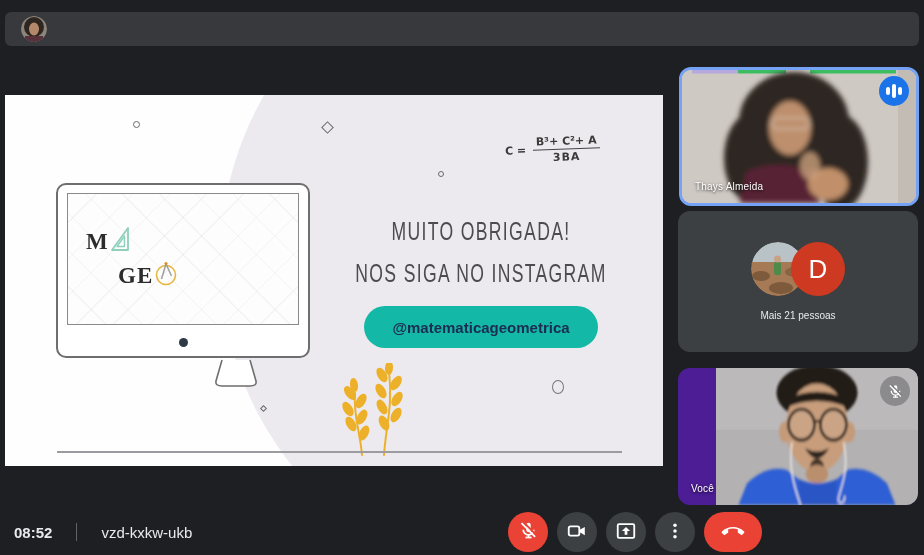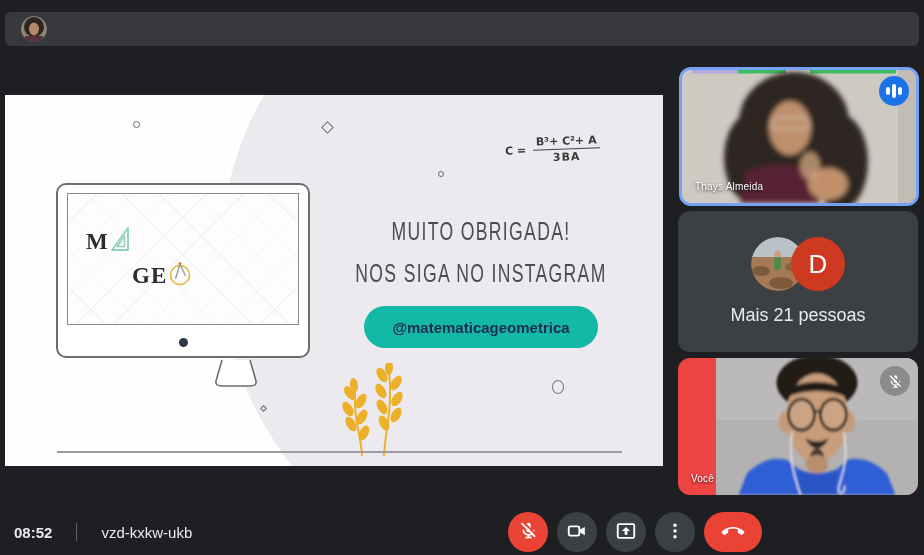--- a/index.html
+++ b/index.html
@@ -23,21 +23,21 @@
       repeating-linear-gradient(45deg, rgba(120,120,140,.07) 0 1px, transparent 1px 26px),
       repeating-linear-gradient(-45deg, rgba(120,120,140,.07) 0 1px, transparent 1px 26px),
       #fdfdfd;
       display:flex; flex-direction:column; justify-content:center; }
   .mon-dot { position:absolute; left:121px; bottom:9px; width:9px; height:9px; border-radius:50%; background:#2e3a46; }
   .mon-stand { position:absolute; left:138px; top:174px; width:80px; height:32px; }
 
   .brand-line { display:flex; align-items:center; font-family:"Liberation Serif", serif; font-weight:700;
                 color:#2c2c2c; font-size:23px; letter-spacing:1px; line-height:1.15; }
   .brand-line1 { margin-left:18px; }
-  .brand-line2 { margin-left:64px; margin-top:2px; }
+  .brand-line2 { margin-left:50px; margin-top:2px; }
   .brand-icon { display:inline-block; margin:0 1px; }
 
   .formula { position:absolute; left:500px; top:40px; display:flex; align-items:center; gap:7px;
              color:#3a3a3a; font-size:11px; font-weight:700; transform:rotate(-2deg);
              font-family:"DejaVu Sans", sans-serif; }
   .frac { display:flex; flex-direction:column; align-items:center; }
   .frac .num { padding:0 3px 1px; border-bottom:1.5px solid #444; }
   .frac .den { padding-top:1px; letter-spacing:1px; }
 
   .thanks { position:absolute; left:326px; top:130px; width:300px; text-align:center;
@@ -56,37 +56,37 @@
   .deco.d1 { left:318px; top:28px; width:9px; height:9px; transform:rotate(45deg); }
   .deco.c2 { left:433px; top:76px; width:6px; height:6px; border-radius:50%; }
   .deco.c3 { left:547px; top:285px; width:12px; height:14px; border-radius:50%; border-color:#77777c; }
   .deco.d2 { left:256px; top:311px; width:5px; height:5px; transform:rotate(45deg); border-width:1px; }
   .wheat { position:absolute; left:330px; top:268px; }
 
   
   .tile { position:absolute; left:678px; width:240px; border-radius:12px; overflow:hidden; background:#3c4043; }
   .tile-speaking { left:679px; top:67px; height:139px; border:3px solid #76a2f6; background:#cfc9c3; }
   .tile-others   { top:211px; height:141px; }
-  .tile-you      { top:358px; height:137px; background:#ef4444;padding-left:38px; }
+  .tile-you      { top:368px; height:137px; background:#4c1d95;padding-left:38px; }
   .tile video, .tile svg.vid { display:block; width:100%; height:100%; }
   .tile-label { position:absolute; left:13px; bottom:11px; color:#fff; font-size:10px; font-weight:500;
                 text-shadow:0 1px 3px rgba(0,0,0,.85); letter-spacing:.2px; }
   .audio-ind { position:absolute; right:7px; top:6px; width:30px; height:30px; border-radius:50%;
                background:#1a73e8; display:flex; align-items:center; justify-content:center; gap:2.5px; }
   .audio-ind i { display:block; width:3.5px; border-radius:2px; background:#fff; }
   .audio-ind i:nth-child(1){height:8px;} .audio-ind i:nth-child(2){height:14px;} .audio-ind i:nth-child(3){height:8px;}
   .muted-ind { position:absolute; right:8px; top:8px; width:30px; height:30px; border-radius:50%;
                background:rgba(130,130,134,.85); display:flex; align-items:center; justify-content:center; }
 
   .others-body { height:100%; display:flex; flex-direction:column; align-items:center; justify-content:center; gap:14px; }
   .avatar-pair { position:relative; width:94px; height:54px; }
   .avatar-photo { position:absolute; left:0; top:0; width:54px; height:54px; border-radius:50%; overflow:hidden; }
   .avatar-letter { position:absolute; right:0; top:0; width:54px; height:54px; border-radius:50%; background:#cd3a21;
                    color:#fff; font-size:26px; display:flex; align-items:center; justify-content:center; }
-  .others-label { color:#e8eaed; font-size:18px; }
+  .others-label { color:#e8eaed; font-size:10px; }
 
   
   .footer-left { position:absolute; left:14px; top:523px; display:flex; align-items:center; gap:24px;
                  color:#e8eaed; font-size:15px; }
   .footer-left .time { font-weight:700; }
   .footer-divider { width:1px; height:18px; background:#5f6368; }
   .controls { position:absolute; left:508px; top:512px; display:flex; align-items:center; gap:9px; }
   .ctl { width:40px; height:40px; border-radius:50%; background:#3c4043; border:none; cursor:pointer;
          display:flex; align-items:center; justify-content:center; padding:0; }
   .ctl.red { background:#ea4335; }

